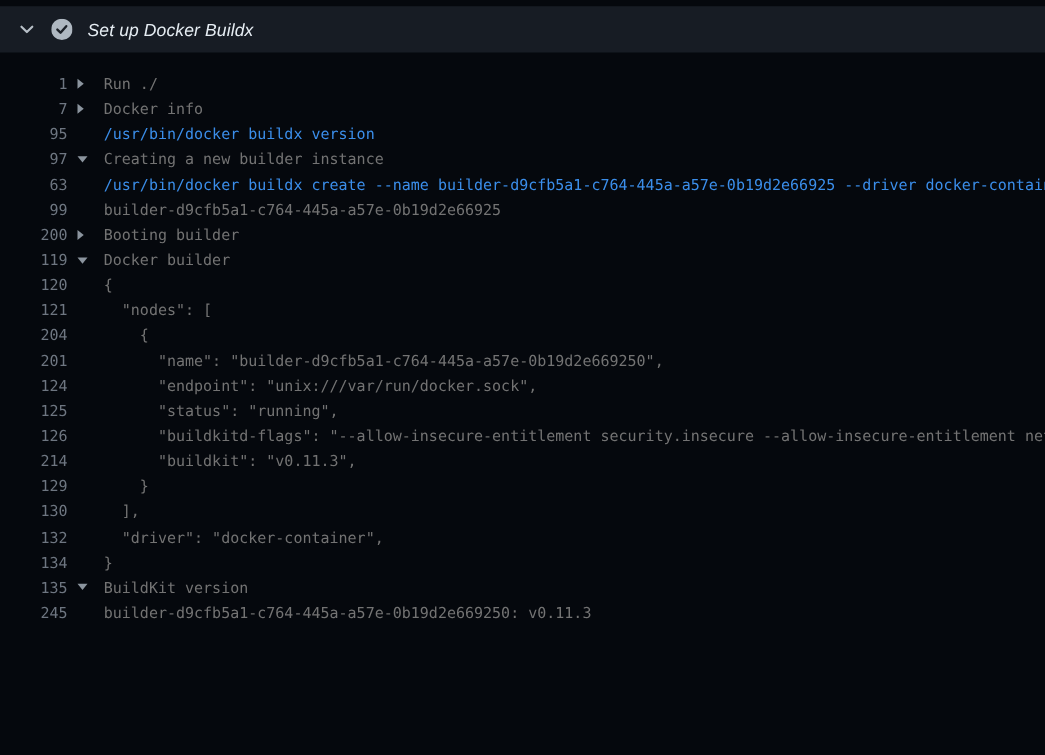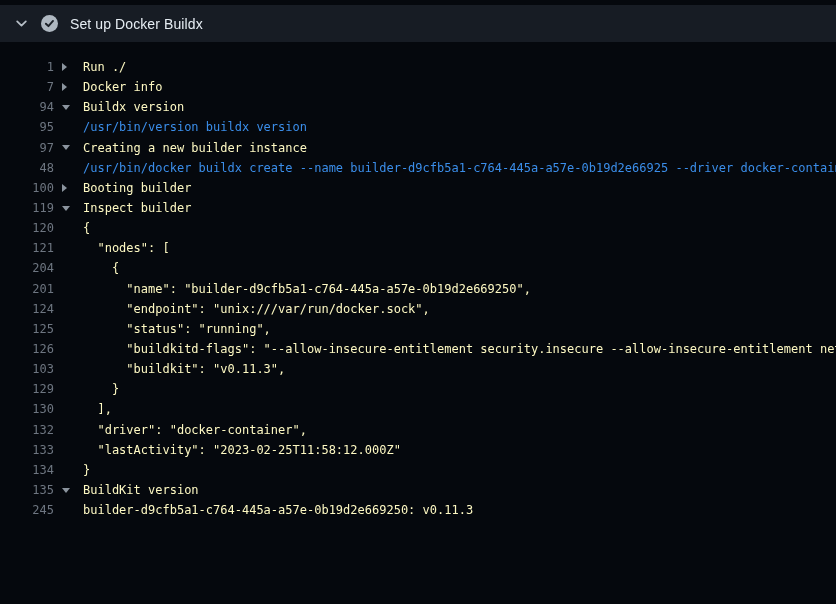--- a/index.html
+++ b/index.html
@@ -12,20 +12,21 @@
   
   .step-header {
     margin-top: 5px;
     height: 37px;
     width: 100%;
     background: #171c24;
     display: flex;
     align-items: center;
     padding-left: 14px;
     cursor: pointer;
+    font-style: italic;
   }
   .chev {
     width: 14px; height: 14px;
     display: flex; align-items: center; justify-content: center;
     flex: 0 0 auto;
   }
   .status-icon {
     margin-left: 13px;
     width: 17px; height: 17px;
     flex: 0 0 auto;
@@ -70,21 +71,21 @@
     border-left: 4px solid transparent;
     border-right: 4px solid transparent;
     border-top: 5px solid #8b949e;
   }
   .tri-right {
     width: 0; height: 0;
     border-top: 4px solid transparent;
     border-bottom: 4px solid transparent;
     border-left: 5px solid #8b949e;
   }
-  .txt { color: #fef9c3; }
+  .txt { color: #737373; }
   .row.command .txt { color: #3b8eea; }
   .row.group { cursor: pointer; }
 </style>
 </head>
 <body>
 
 <div class="step-header">
   <span class="chev">
     <svg width="13" height="13" viewBox="0 0 12 12">
       <path d="M2 4 L6 8 L10 4" fill="none" stroke="#b7bfc7" stroke-width="1.6" stroke-linecap="round" stroke-linejoin="round"></path>
@@ -95,34 +96,33 @@
       <circle cx="8" cy="8" r="8" fill="#afb8c1"></circle>
       <path d="M4.6 8.2 L7 10.5 L11.3 5.6" fill="none" stroke="#1c2128" stroke-width="1.8" stroke-linecap="round" stroke-linejoin="round"></path>
     </svg>
   </span>
   <span class="step-title">Set up Docker Buildx</span>
 </div>
 
 <div class="log" id="log-lines">
     <div class="row group"><span class="num">1</span><span class="arrowslot"><span class="tri-right"></span></span><span class="txt">Run ./</span></div>
     <div class="row group"><span class="num">7</span><span class="arrowslot"><span class="tri-right"></span></span><span class="txt">Docker info</span></div>
-    <div class="row group"><span class="num">94</span><span class="arrowslot"><span class="tri-down"></span></span><span class="txt">Buildx version</span></div>
-    <div class="row command"><span class="num">95</span><span class="arrowslot"></span><span class="txt">/usr/bin/version buildx version</span></div>
+    <div class="row command"><span class="num">95</span><span class="arrowslot"></span><span class="txt">/usr/bin/docker buildx version</span></div>
     <div class="row group"><span class="num">97</span><span class="arrowslot"><span class="tri-down"></span></span><span class="txt">Creating a new builder instance</span></div>
-    <div class="row command"><span class="num">48</span><span class="arrowslot"></span><span class="txt">/usr/bin/docker buildx create --name builder-d9cfb5a1-c764-445a-a57e-0b19d2e66925 --driver docker-container</span></div>
-    <div class="row group"><span class="num">100</span><span class="arrowslot"><span class="tri-right"></span></span><span class="txt">Booting builder</span></div>
-    <div class="row group"><span class="num">119</span><span class="arrowslot"><span class="tri-down"></span></span><span class="txt">Inspect builder</span></div>
+    <div class="row command"><span class="num">63</span><span class="arrowslot"></span><span class="txt">/usr/bin/docker buildx create --name builder-d9cfb5a1-c764-445a-a57e-0b19d2e66925 --driver docker-container</span></div>
+    <div class="row output"><span class="num">99</span><span class="arrowslot"></span><span class="txt">builder-d9cfb5a1-c764-445a-a57e-0b19d2e66925</span></div>
+    <div class="row group"><span class="num">200</span><span class="arrowslot"><span class="tri-right"></span></span><span class="txt">Booting builder</span></div>
+    <div class="row group"><span class="num">119</span><span class="arrowslot"><span class="tri-down"></span></span><span class="txt">Docker builder</span></div>
     <div class="row output"><span class="num">120</span><span class="arrowslot"></span><span class="txt">{</span></div>
     <div class="row output"><span class="num">121</span><span class="arrowslot"></span><span class="txt">  "nodes": [</span></div>
     <div class="row output"><span class="num">204</span><span class="arrowslot"></span><span class="txt">    {</span></div>
     <div class="row output"><span class="num">201</span><span class="arrowslot"></span><span class="txt">      "name": "builder-d9cfb5a1-c764-445a-a57e-0b19d2e669250",</span></div>
     <div class="row output"><span class="num">124</span><span class="arrowslot"></span><span class="txt">      "endpoint": "unix:///var/run/docker.sock",</span></div>
     <div class="row output"><span class="num">125</span><span class="arrowslot"></span><span class="txt">      "status": "running",</span></div>
     <div class="row output"><span class="num">126</span><span class="arrowslot"></span><span class="txt">      "buildkitd-flags": "--allow-insecure-entitlement security.insecure --allow-insecure-entitlement network.host",</span></div>
-    <div class="row output"><span class="num">103</span><span class="arrowslot"></span><span class="txt">      "buildkit": "v0.11.3",</span></div>
+    <div class="row output"><span class="num">214</span><span class="arrowslot"></span><span class="txt">      "buildkit": "v0.11.3",</span></div>
     <div class="row output"><span class="num">129</span><span class="arrowslot"></span><span class="txt">    }</span></div>
     <div class="row output"><span class="num">130</span><span class="arrowslot"></span><span class="txt">  ],</span></div>
     <div class="row output"><span class="num">132</span><span class="arrowslot"></span><span class="txt">  "driver": "docker-container",</span></div>
-    <div class="row output"><span class="num">133</span><span class="arrowslot"></span><span class="txt">  "lastActivity": "2023-02-25T11:58:12.000Z"</span></div>
     <div class="row output"><span class="num">134</span><span class="arrowslot"></span><span class="txt">}</span></div>
     <div class="row group"><span class="num">135</span><span class="arrowslot"><span class="tri-down"></span></span><span class="txt">BuildKit version</span></div>
     <div class="row output"><span class="num">245</span><span class="arrowslot"></span><span class="txt">builder-d9cfb5a1-c764-445a-a57e-0b19d2e669250: v0.11.3</span></div>
   </div>
 
 </body></html>

